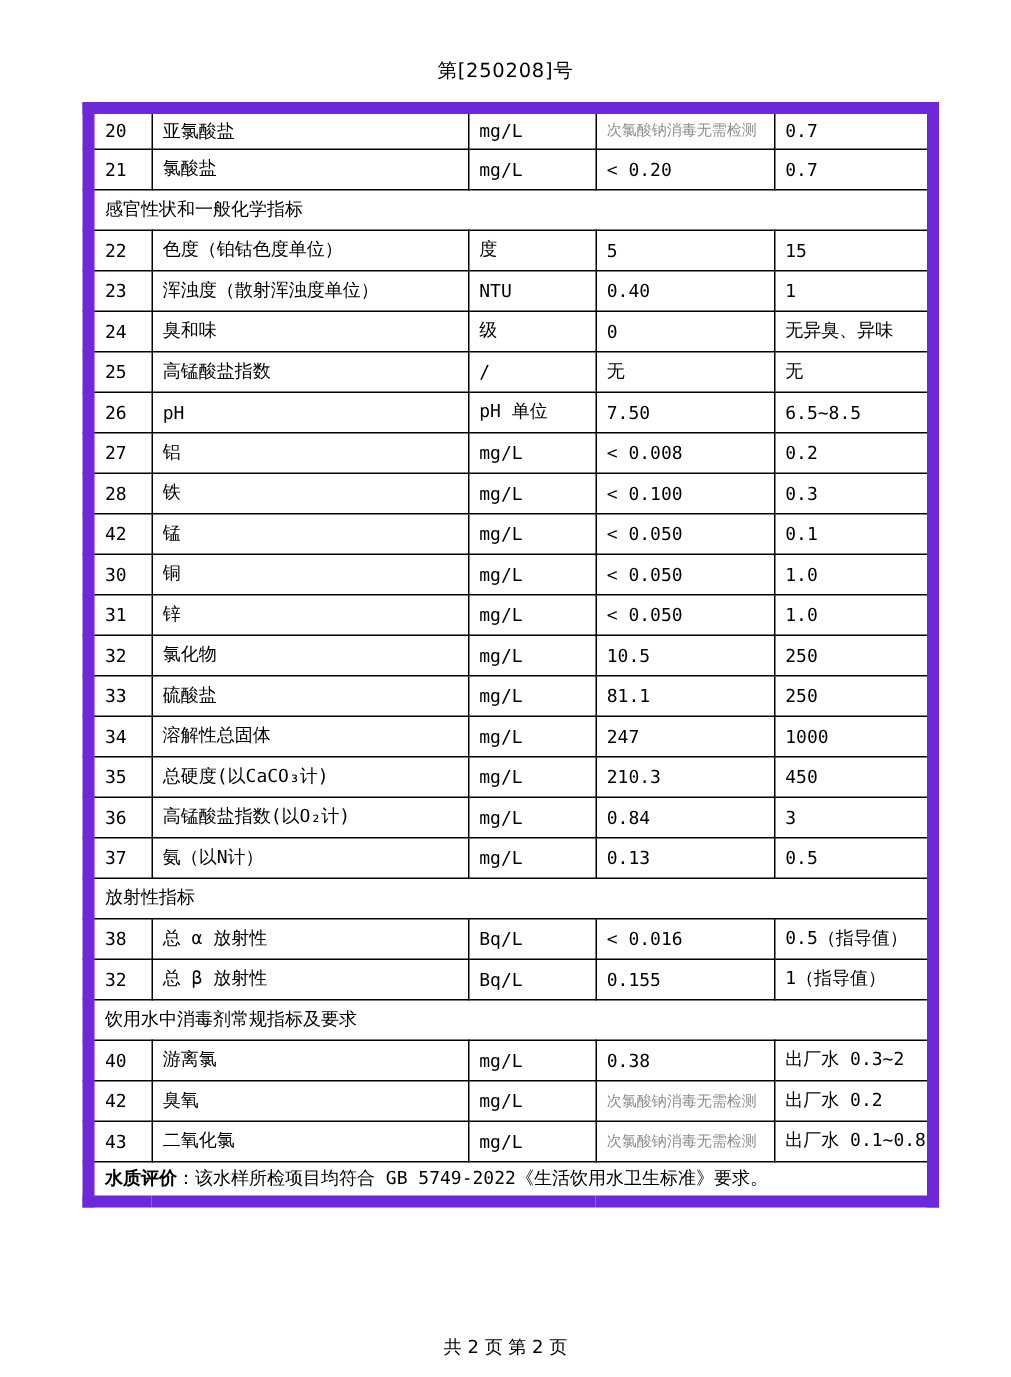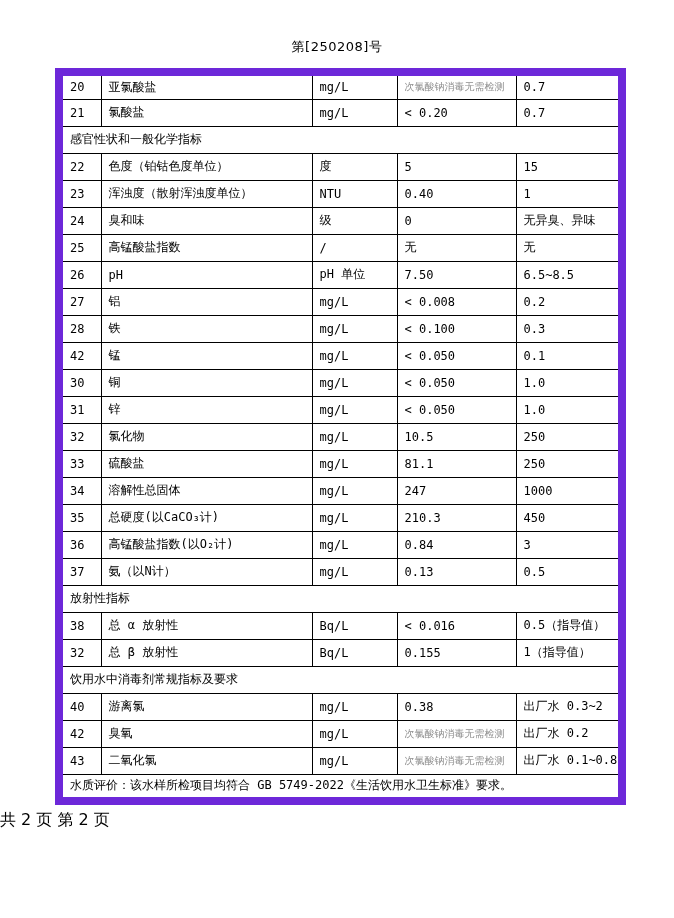--- a/index.html
+++ b/index.html
@@ -25,24 +25,24 @@
     height: 27px;
     padding: 0 7px;
     vertical-align: middle;
     overflow: hidden;
     white-space: nowrap;
     font-family: "DejaVu Sans Mono", "DejaVu Sans", sans-serif;
   }
   td.section-cell { font-family: "DejaVu Sans", sans-serif; }
   td.note-cell { color: #8e8e8e; font-size: 10px; }
   td.eval-cell { white-space: pre-wrap; font-family: "DejaVu Sans", sans-serif; }
-  .eval-label { font-weight: normal; }
+  .eval-label { font-weight: bold; }
   .page-footer {
-    position: absolute; top: 810px; left: 0; width: 100%;
-    text-align: left; font-size: 16px;
+    position: absolute; top: 890px; left: 0; width: 100%;
+    text-align: center; font-size: 12px;
   }
 </style>
 </head>
 <body>
 
 <div class="doc-number">第[250208]号</div>
 
 <table class="report">
   <colgroup>
     <col style="width:42px">

